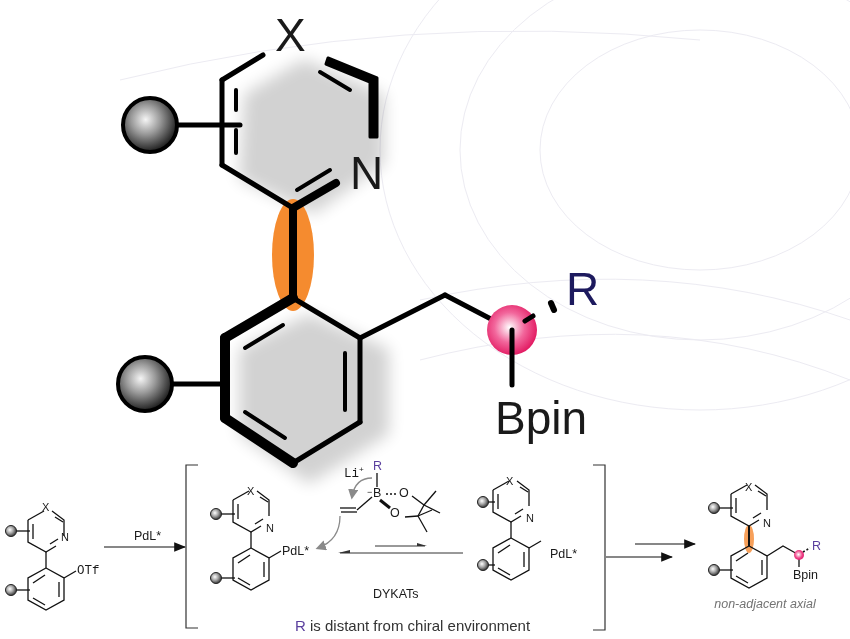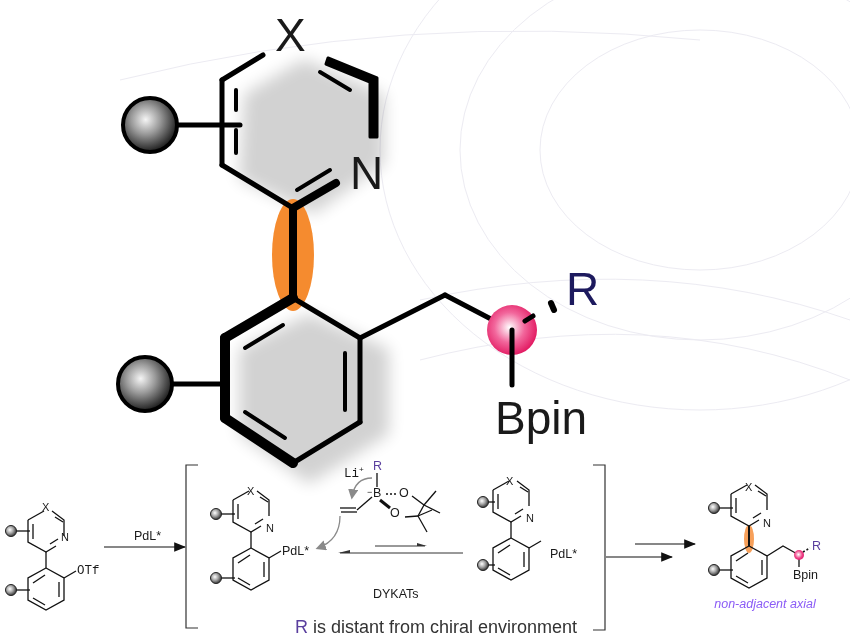--- a/index.html
+++ b/index.html
@@ -1,22 +1,22 @@
 <!DOCTYPE html>
 <html><head>
 <meta charset="utf-8">
 <style>
   html, body { margin:0; padding:0; }
   body { width:850px; height:639px; background:#ffffff; overflow:hidden; position:relative; font-family:"Liberation Sans", sans-serif; }
   #stage { position:absolute; left:0; top:0; width:850px; height:639px; }
   .lbl { position:absolute; white-space:nowrap; color:#1a1a1a; }
   .big { font-size:46px; line-height:1; }
   .sm { font-size:12.5px; line-height:1; }
-  .cap { font-size:18px; color:#333; }
-  .ital { font-style:italic; font-size:12.5px; color:#8b5cf6; text-align:center; }
+  .cap { font-size:15px; color:#333; }
+  .ital { font-style:italic; font-size:12.5px; color:#737373; text-align:center; }
   svg { position:absolute; left:0; top:0; }
 </style>
 </head>
 <body>
 
 <div id="stage">
 
   <svg width="850" height="639">
     <g fill="none" stroke="#ecebf2" stroke-width="1">
       <ellipse cx="700" cy="150" rx="320" ry="260"></ellipse>

